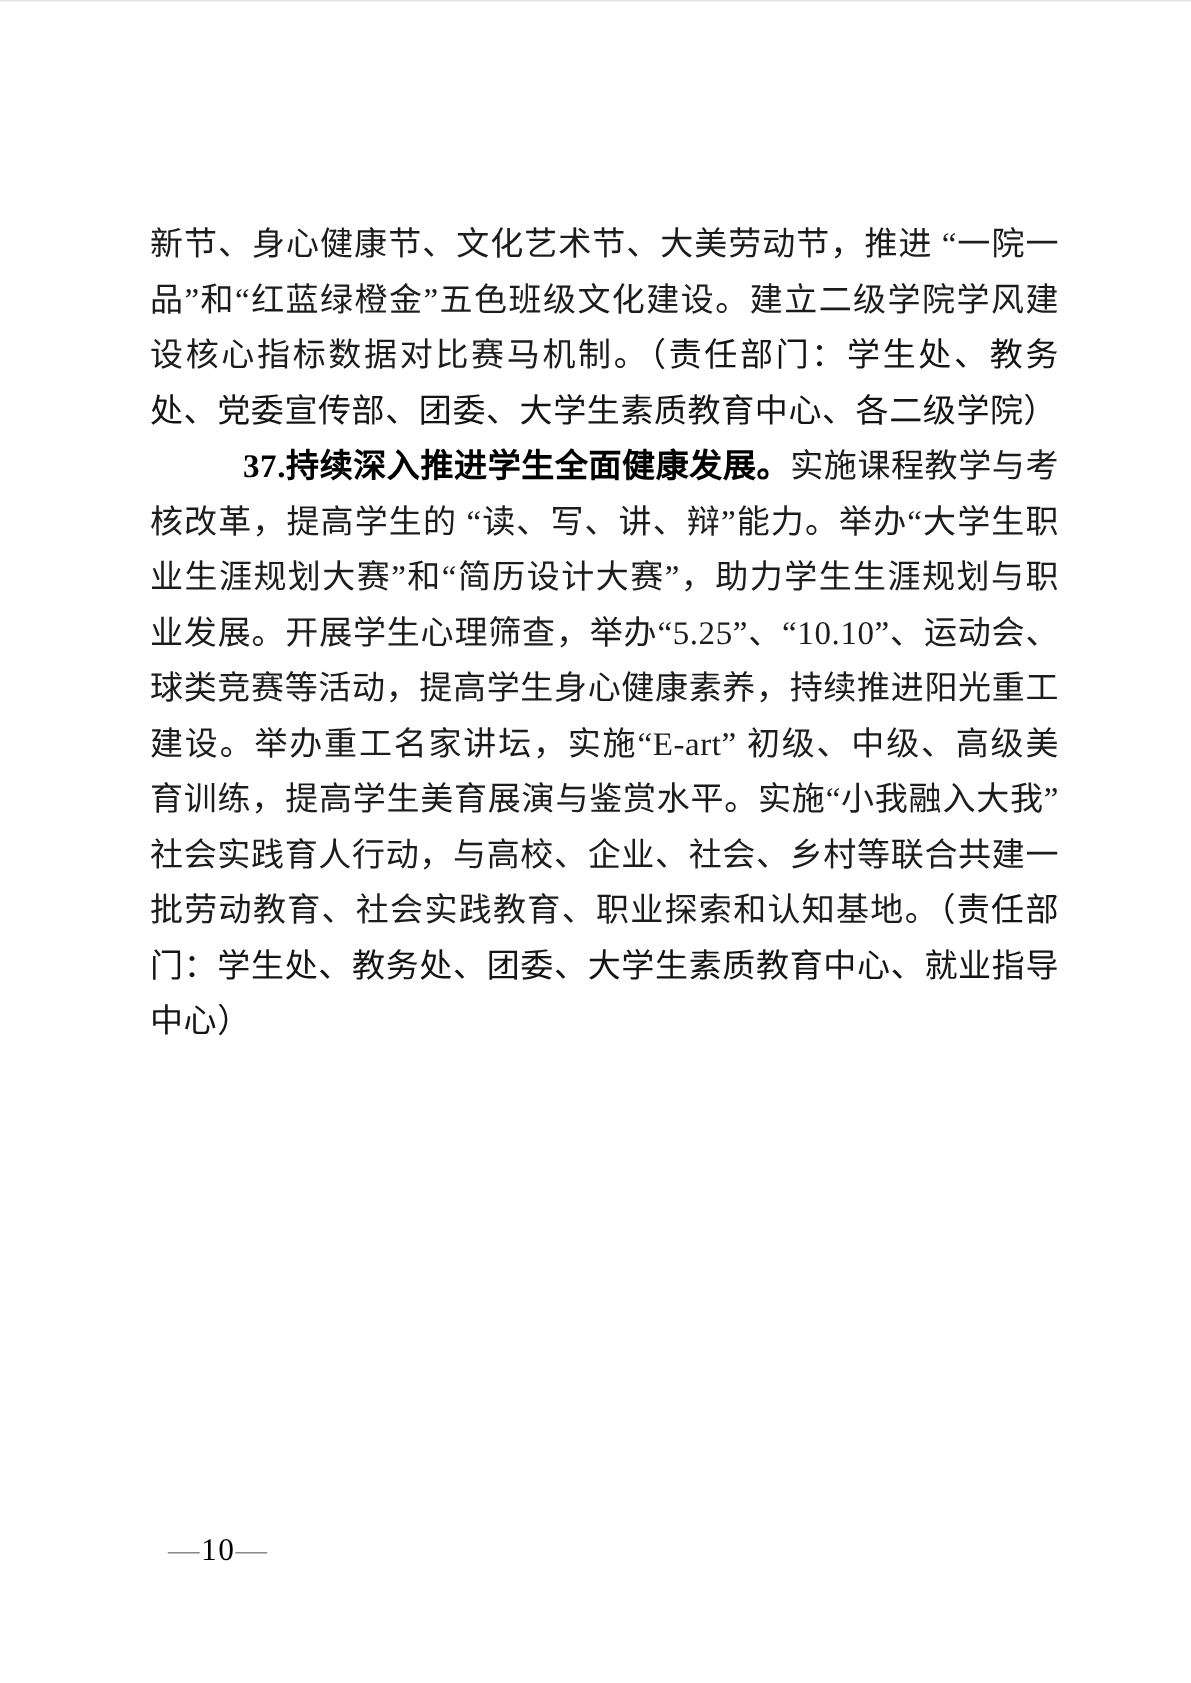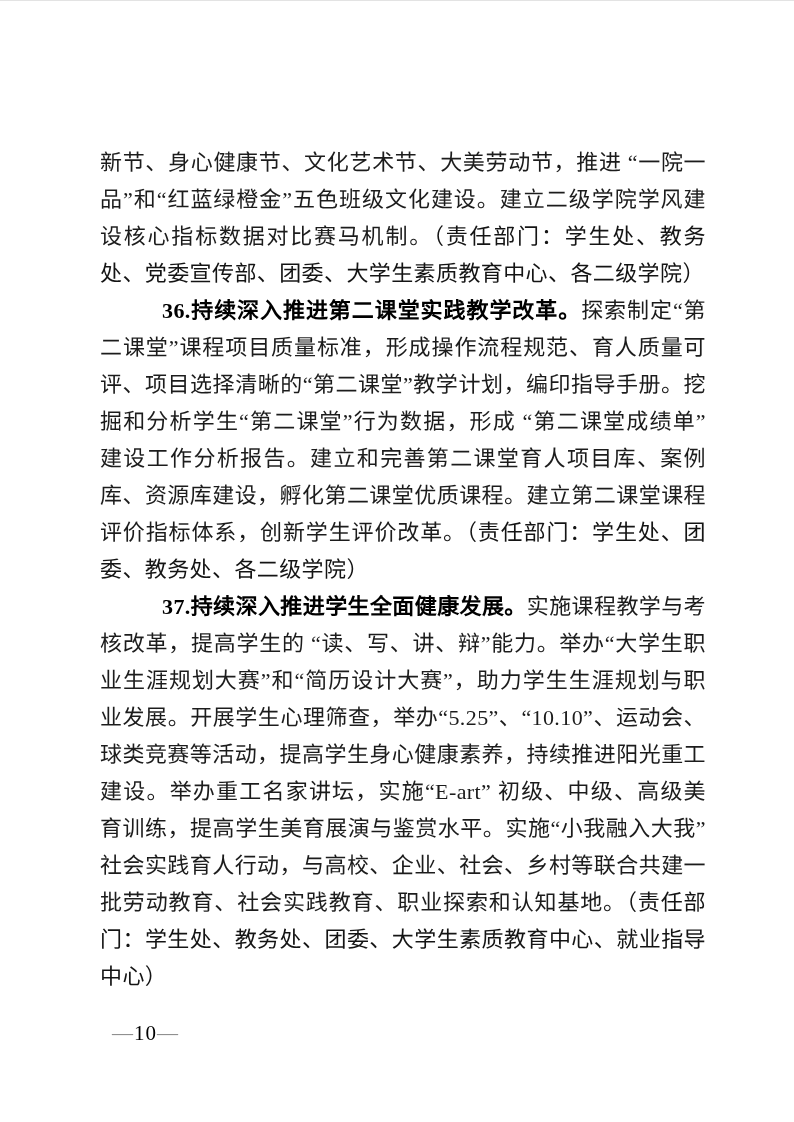--- a/index.html
+++ b/index.html
@@ -64,21 +64,20 @@
 </style>
 </head>
 <body>
 
 <div class="page">
 
   <div class="text-block">
 
     <p class="para"><span class="run-regular">新节、身心健康节、文化艺术节、大美劳动节，推进 “一院一品”和“红蓝绿橙金”五色班级文化建设。建立二级学院学风建设核心指标数据对比赛马机制。</span><span class="run-kaiti">（责任部门：学生处、教务处、党委宣传部、团委、大学生素质教育中心、各二级学院）</span></p>
 
-    <p class="para indented"><span class="run-bold">36.持续深入推进第二课堂实践教学改革。</span><span class="run-regular">探索制定“第二课堂”课程项目质量标准，形成操作流程规范、育人质量可评、项目选择清晰的“第二课堂”教学计划，编印指导手册。挖掘和分析学生“第二课堂”行为数据，形成 “第二课堂成绩单”建设工作分析报告。建立和完善第二课堂育人项目库、案例库、资源库建设，孵化第二课堂优质课程。建立第二课堂课程评价指标体系，创新学生评价改革。</span><span class="run-kaiti">（责任部门：学生处、团委、教务处、各二级学院）</span></p>
 
     <p class="para indented"><span class="run-bold">37.持续深入推进学生全面健康发展。</span><span class="run-regular">实施课程教学与考核改革，提高学生的 “读、写、讲、辩”能力。举办“大学生职业生涯规划大赛”和“简历设计大赛”，助力学生生涯规划与职业发展。开展学生心理筛查，举办“5.25”、“10.10”、运动会、球类竞赛等活动，提高学生身心健康素养，持续推进阳光重工建设。举办重工名家讲坛，实施“E-art” 初级、中级、高级美育训练，提高学生美育展演与鉴赏水平。实施“小我融入大我”社会实践育人行动，与高校、企业、社会、乡村等联合共建一批劳动教育、社会实践教育、职业探索和认知基地。</span><span class="run-kaiti">（责任部门：学生处、教务处、团委、大学生素质教育中心、就业指导中心）</span></p>
 
   </div>
 
   <div class="page-number"><span class="dash">—</span><span class="num">10</span><span class="dash">—</span></div>
 
 </div>
 
 </body></html>

